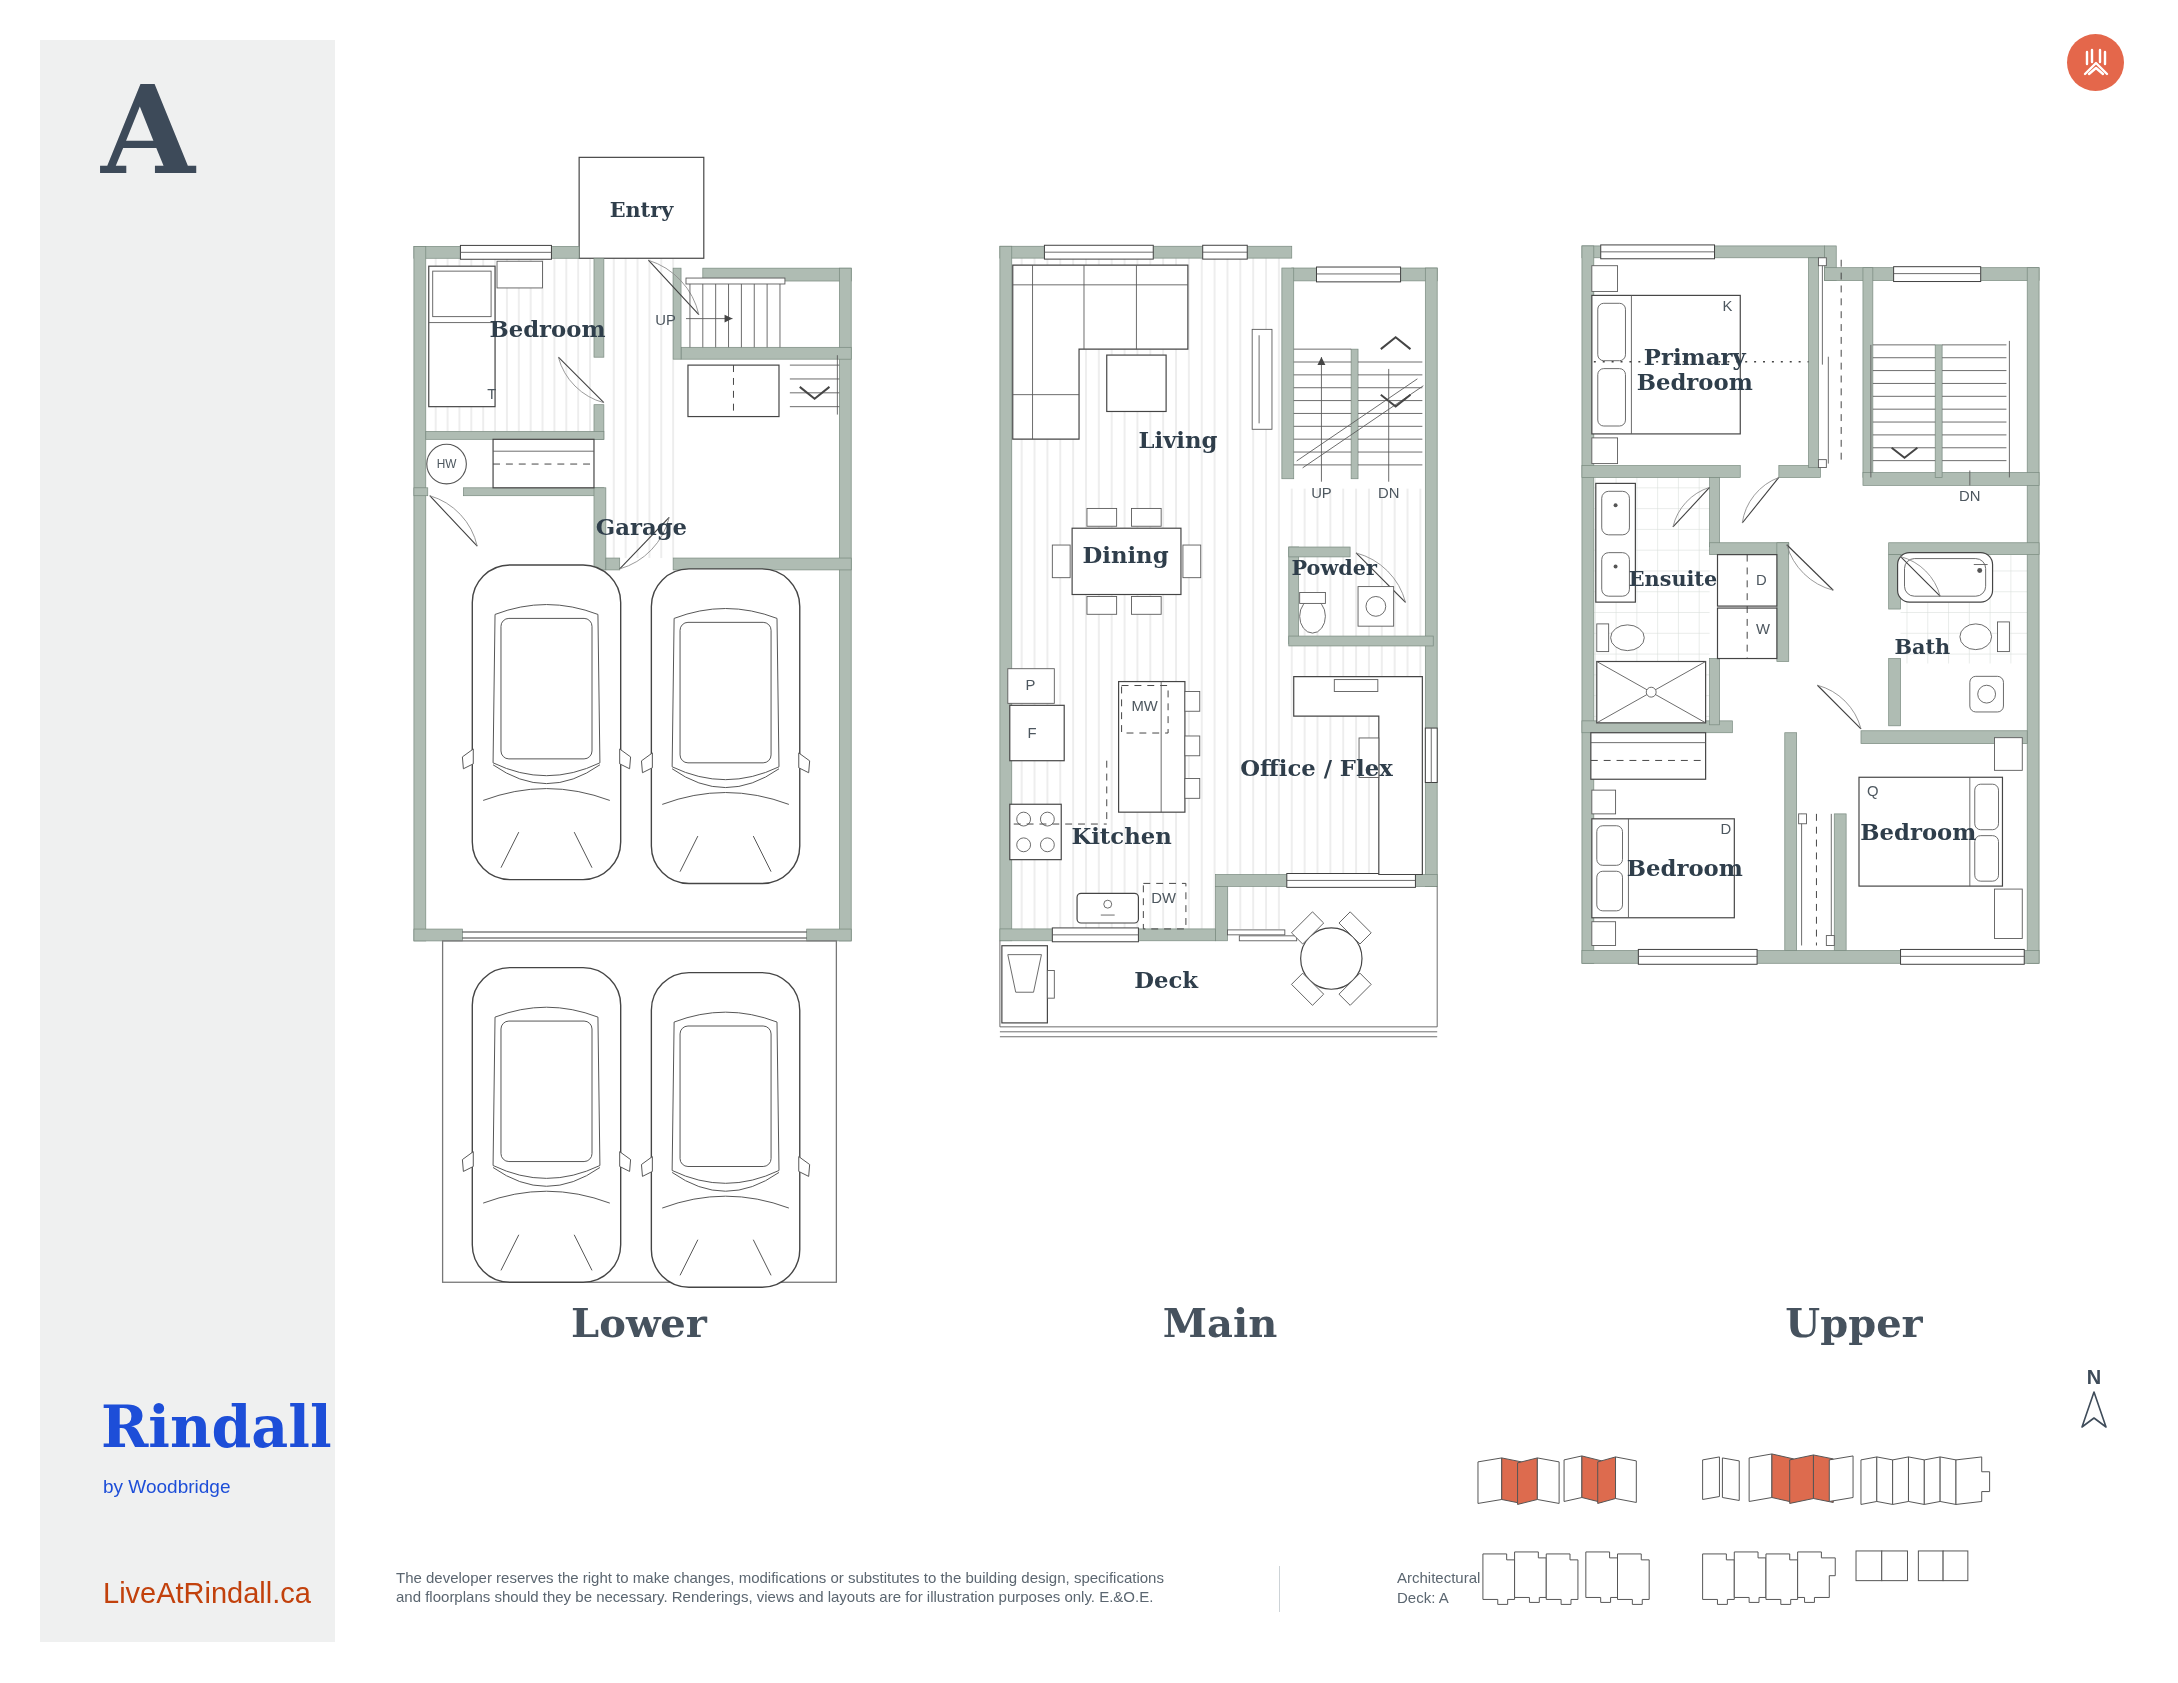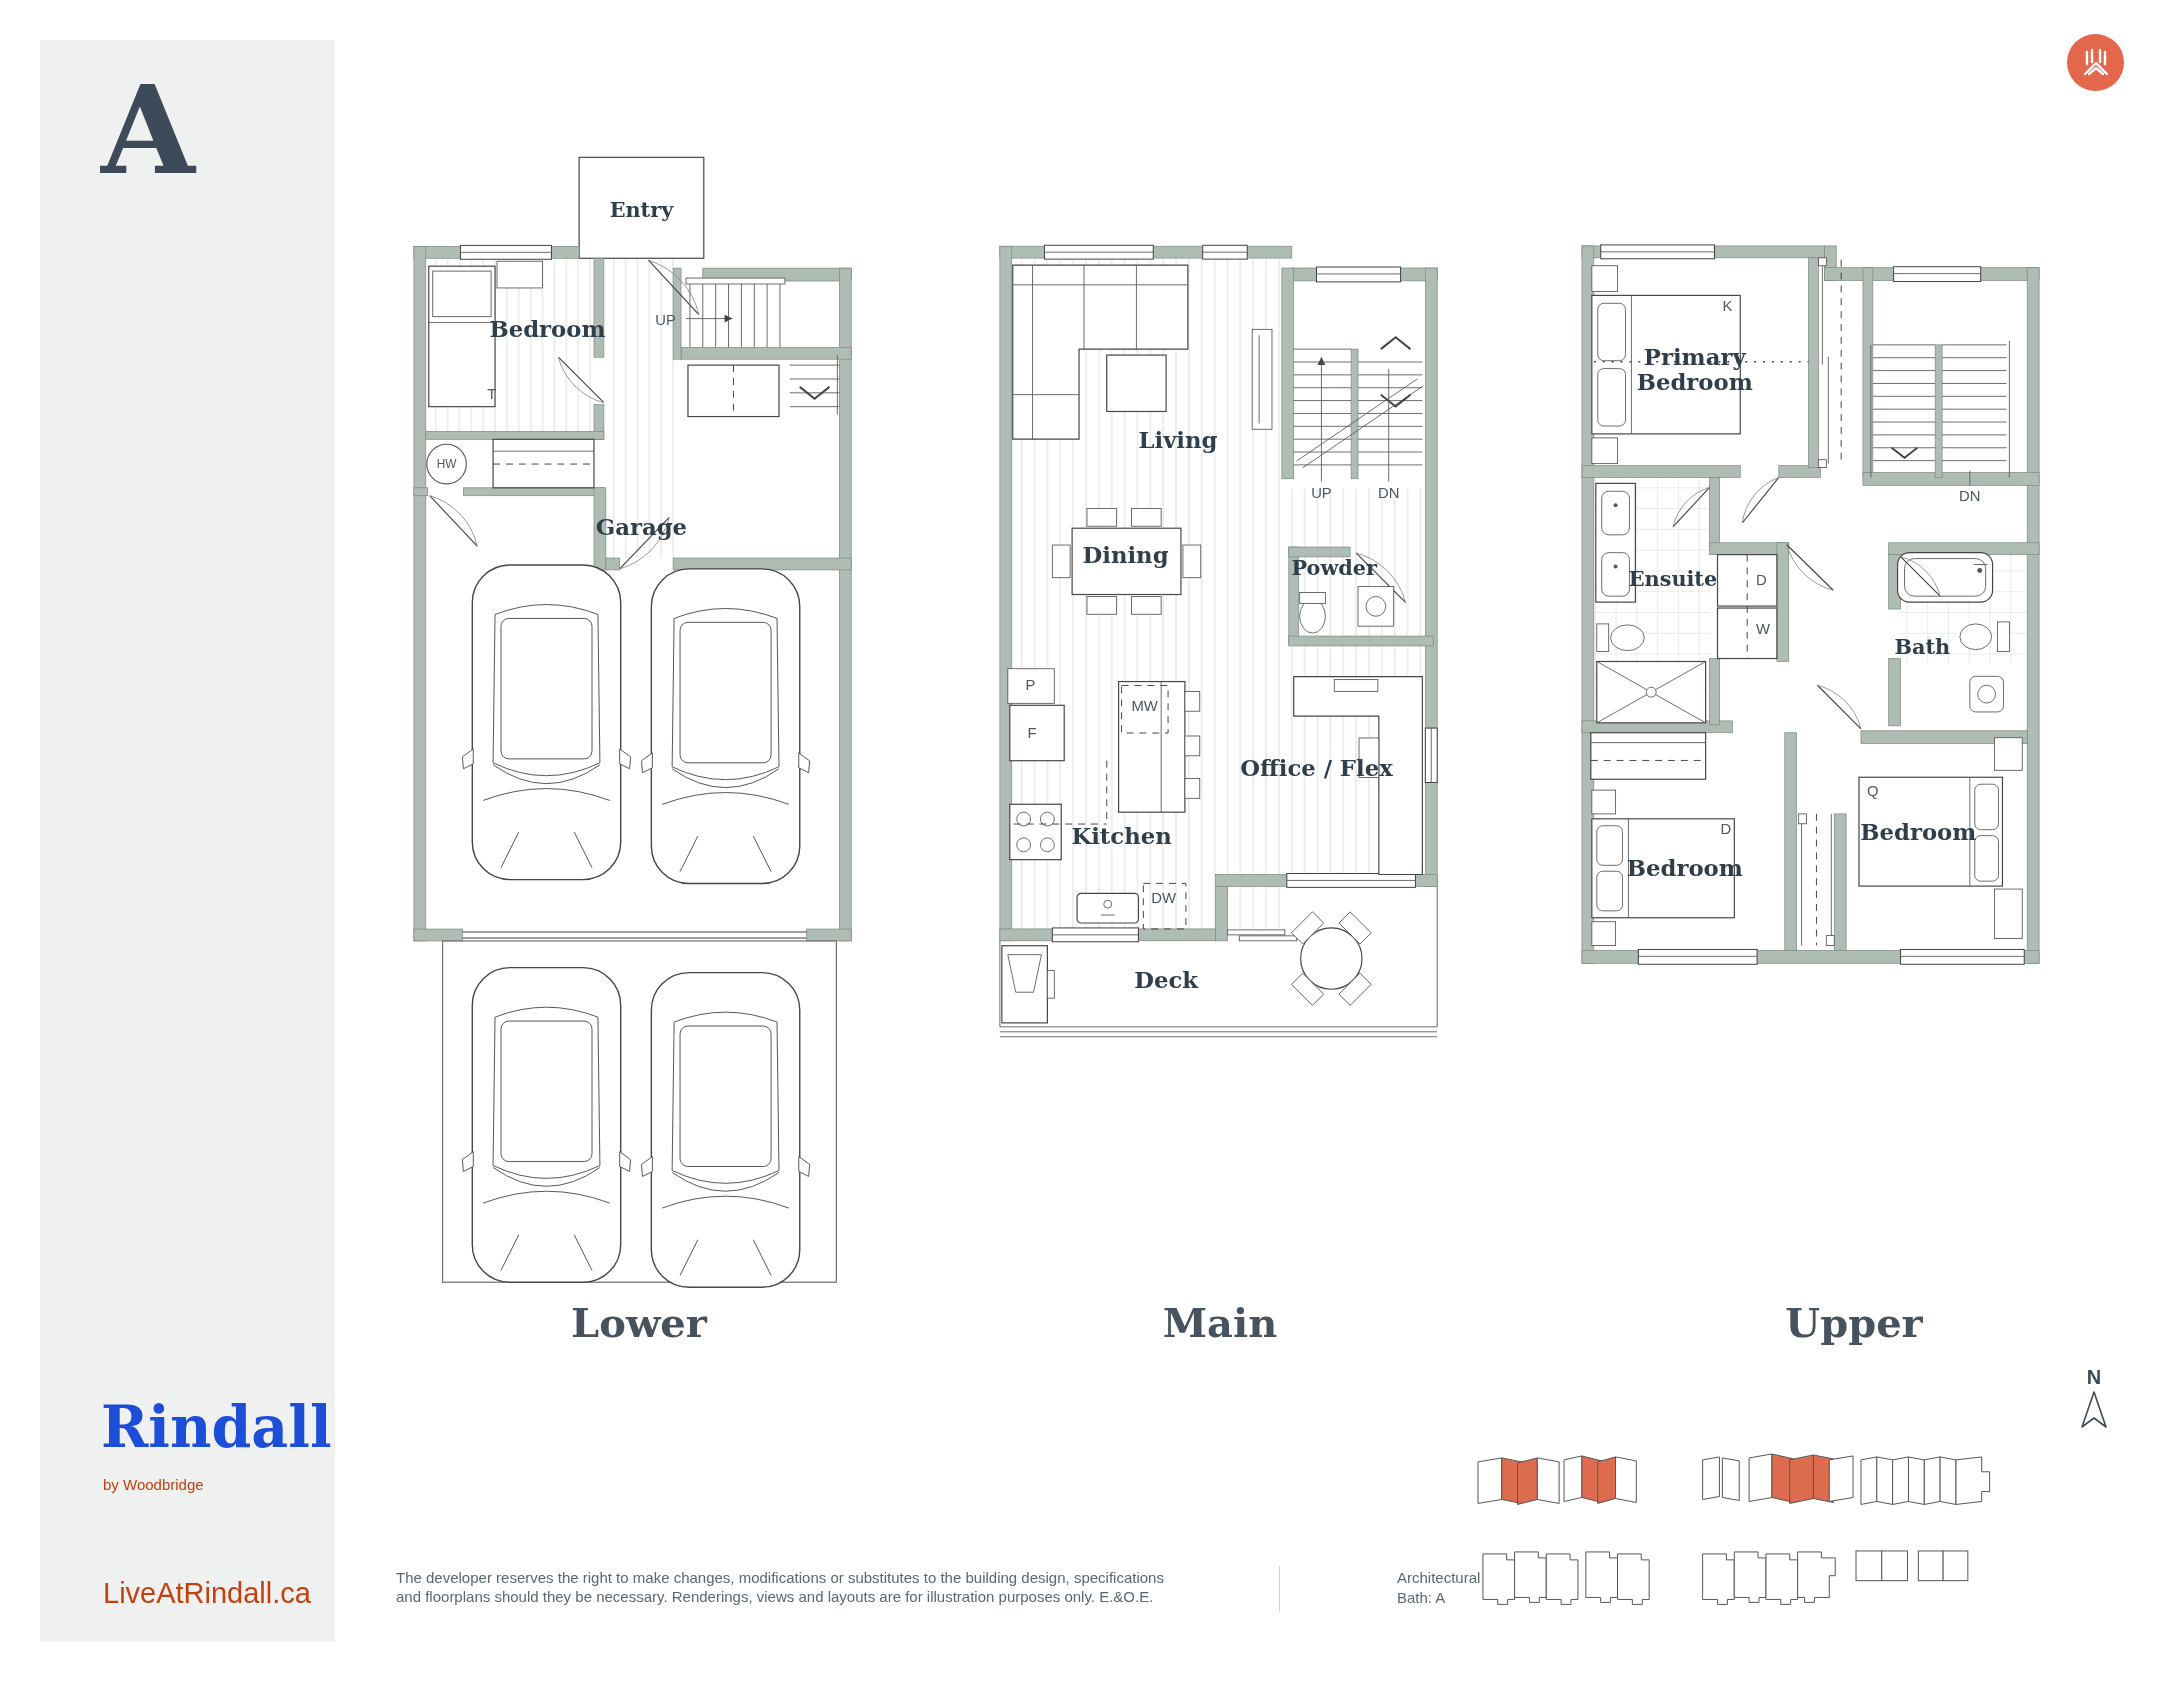--- a/index.html
+++ b/index.html
@@ -4,21 +4,21 @@
 <style>
   html,body{margin:0;padding:0;background:#fff;}
   .page{position:relative;width:2178px;height:1683px;background:#ffffff;overflow:hidden;
         font-family:"Liberation Sans",sans-serif;color:#3e4955;}
   .serif{font-family:"DejaVu Serif","Liberation Serif",serif;}
   
   .sidebar{position:absolute;left:40px;top:40px;width:295px;height:1602px;background:#eff0f0;}
   .plan-letter{position:absolute;left:61px;top:30px;font-size:121px;font-weight:600;color:#3d4a59;line-height:1;}
   .features{position:absolute;left:63px;top:188px;font-size:27px;color:#3e4955;line-height:46px;}
   .brand{position:absolute;left:61px;top:1358px;font-size:57px;font-weight:700;color:#1d4ed8;line-height:1;}
-  .brand-sub{position:absolute;left:63px;top:1436px;font-size:15px;color:#c2410c;}
+  .brand-sub{position:absolute;left:63px;top:1436px;font-size:19px;color:#1d4ed8;}
   .website{position:absolute;left:63px;top:1537px;font-size:29px;color:#c2410c;}
   
   .logo{position:absolute;left:2067px;top:34px;width:57px;height:57px;border-radius:50%;background:#E4674B;
         display:flex;align-items:center;justify-content:center;}
   
   .ptitle{position:absolute;width:238px;text-align:center;font-size:40px;font-weight:600;color:#46525e;}
   
   svg text{font-family:"DejaVu Serif","Liberation Serif",serif;}
   svg .room{font-size:23px;font-weight:600;fill:#2f3e4b;}
   svg .room-sm{font-size:21px;font-weight:600;fill:#2f3e4b;}
@@ -477,21 +477,21 @@
   </svg>
   <div class="ptitle serif" style="left:1735px;top:1299px">Upper</div>
 
   <div class="disclaimer">
     <div>The developer reserves the right to make changes, modifications or substitutes to the building design, specifications</div>
     <div>and floorplans should they be necessary. Renderings, views and layouts are for illustration purposes only. E.&amp;O.E.</div>
   </div>
   <div class="vdivider"></div>
   <div class="archplan">
     <div>Architectural</div>
-    <div>Bath: A</div>
+    <div>Deck: A</div>
   </div>
 
   <svg class="keyplan" width="574" height="213" viewBox="0 0 580 215">
     <g stroke="#555" stroke-width="1">
 
       <polygon points="3,22 27,18 27,60 3,64" fill="#fff"></polygon>
       <polygon points="27,18 47,22 47,64 27,60" fill="#DD6B4E"></polygon>
       <polygon points="43,23 63,18 63,60 43,65" fill="#DD6B4E"></polygon>
       <polygon points="63,18 85,22 85,64 63,60" fill="#fff"></polygon>
 

